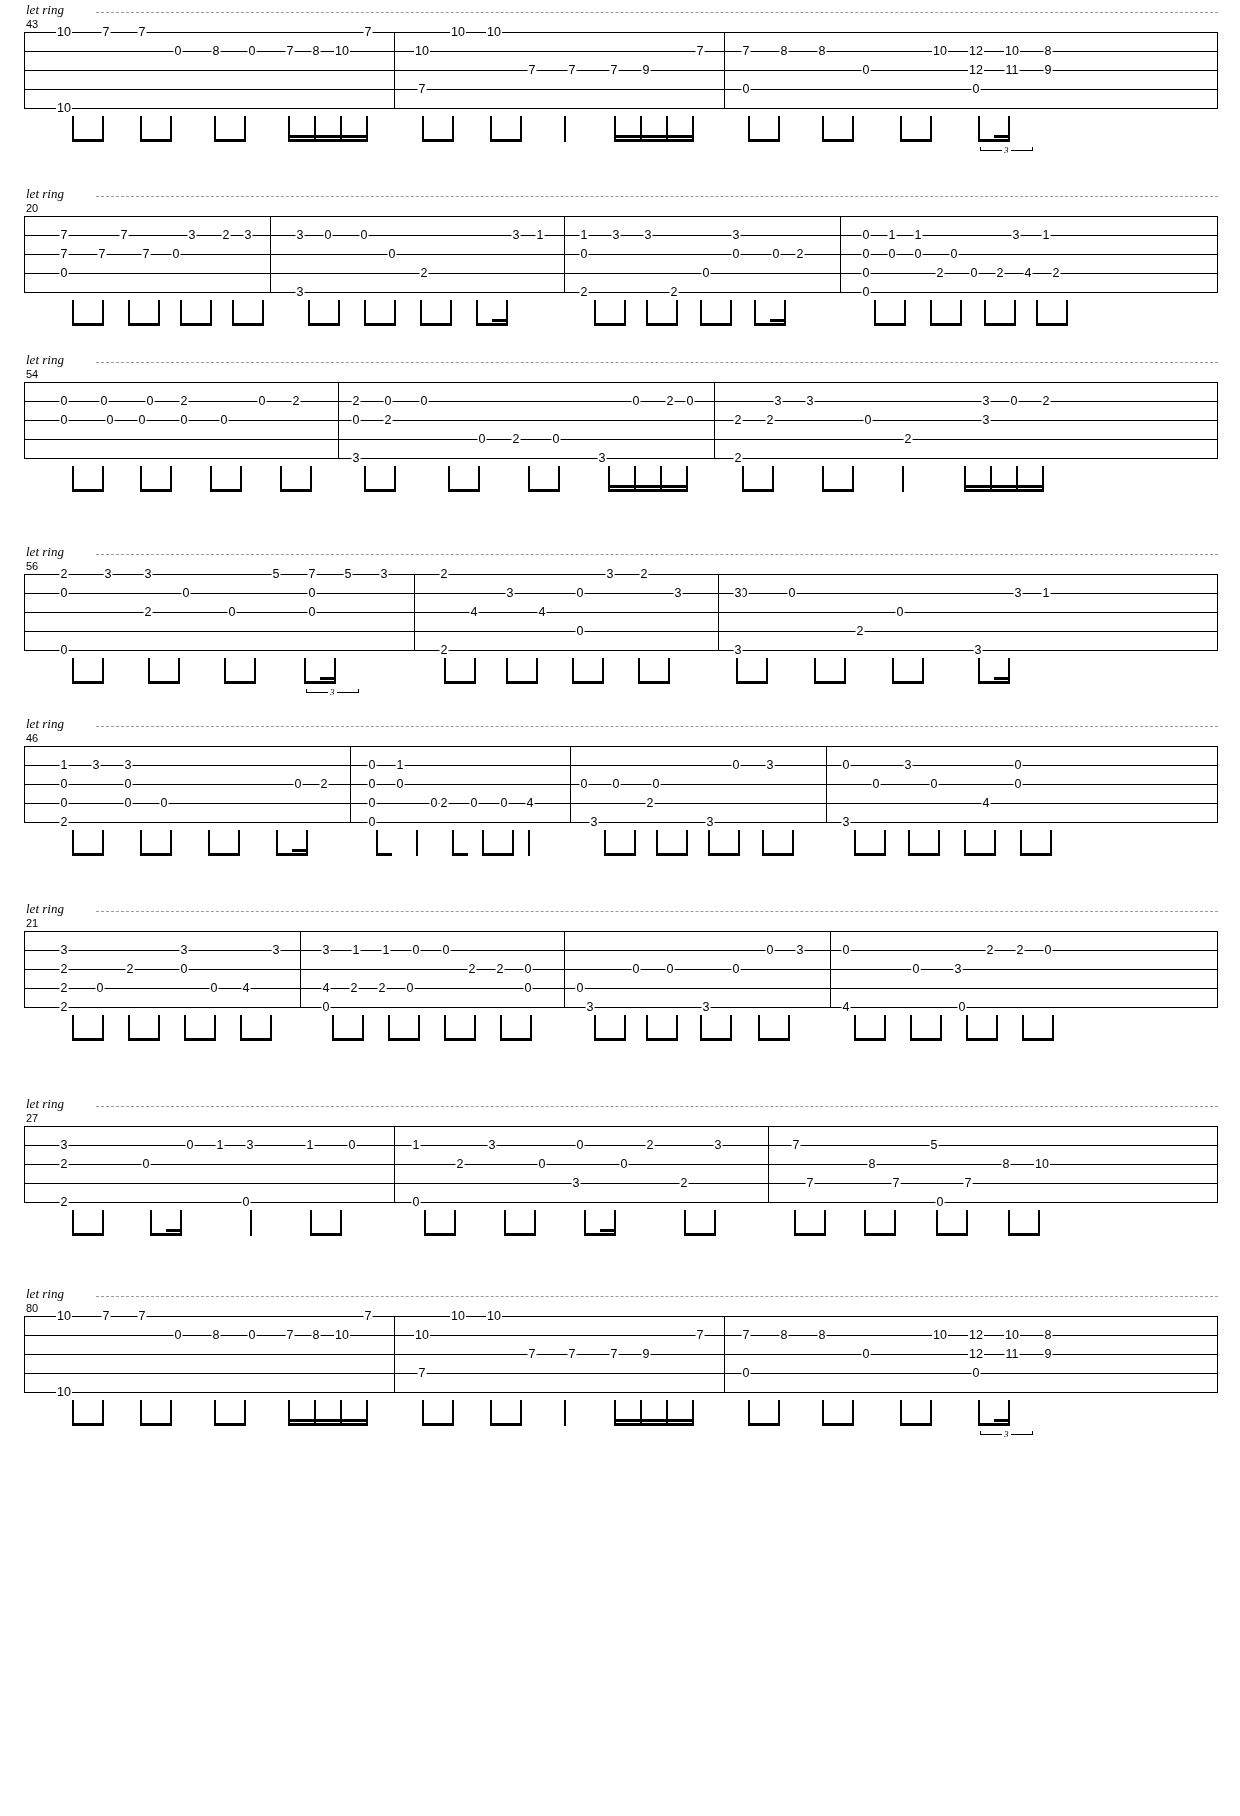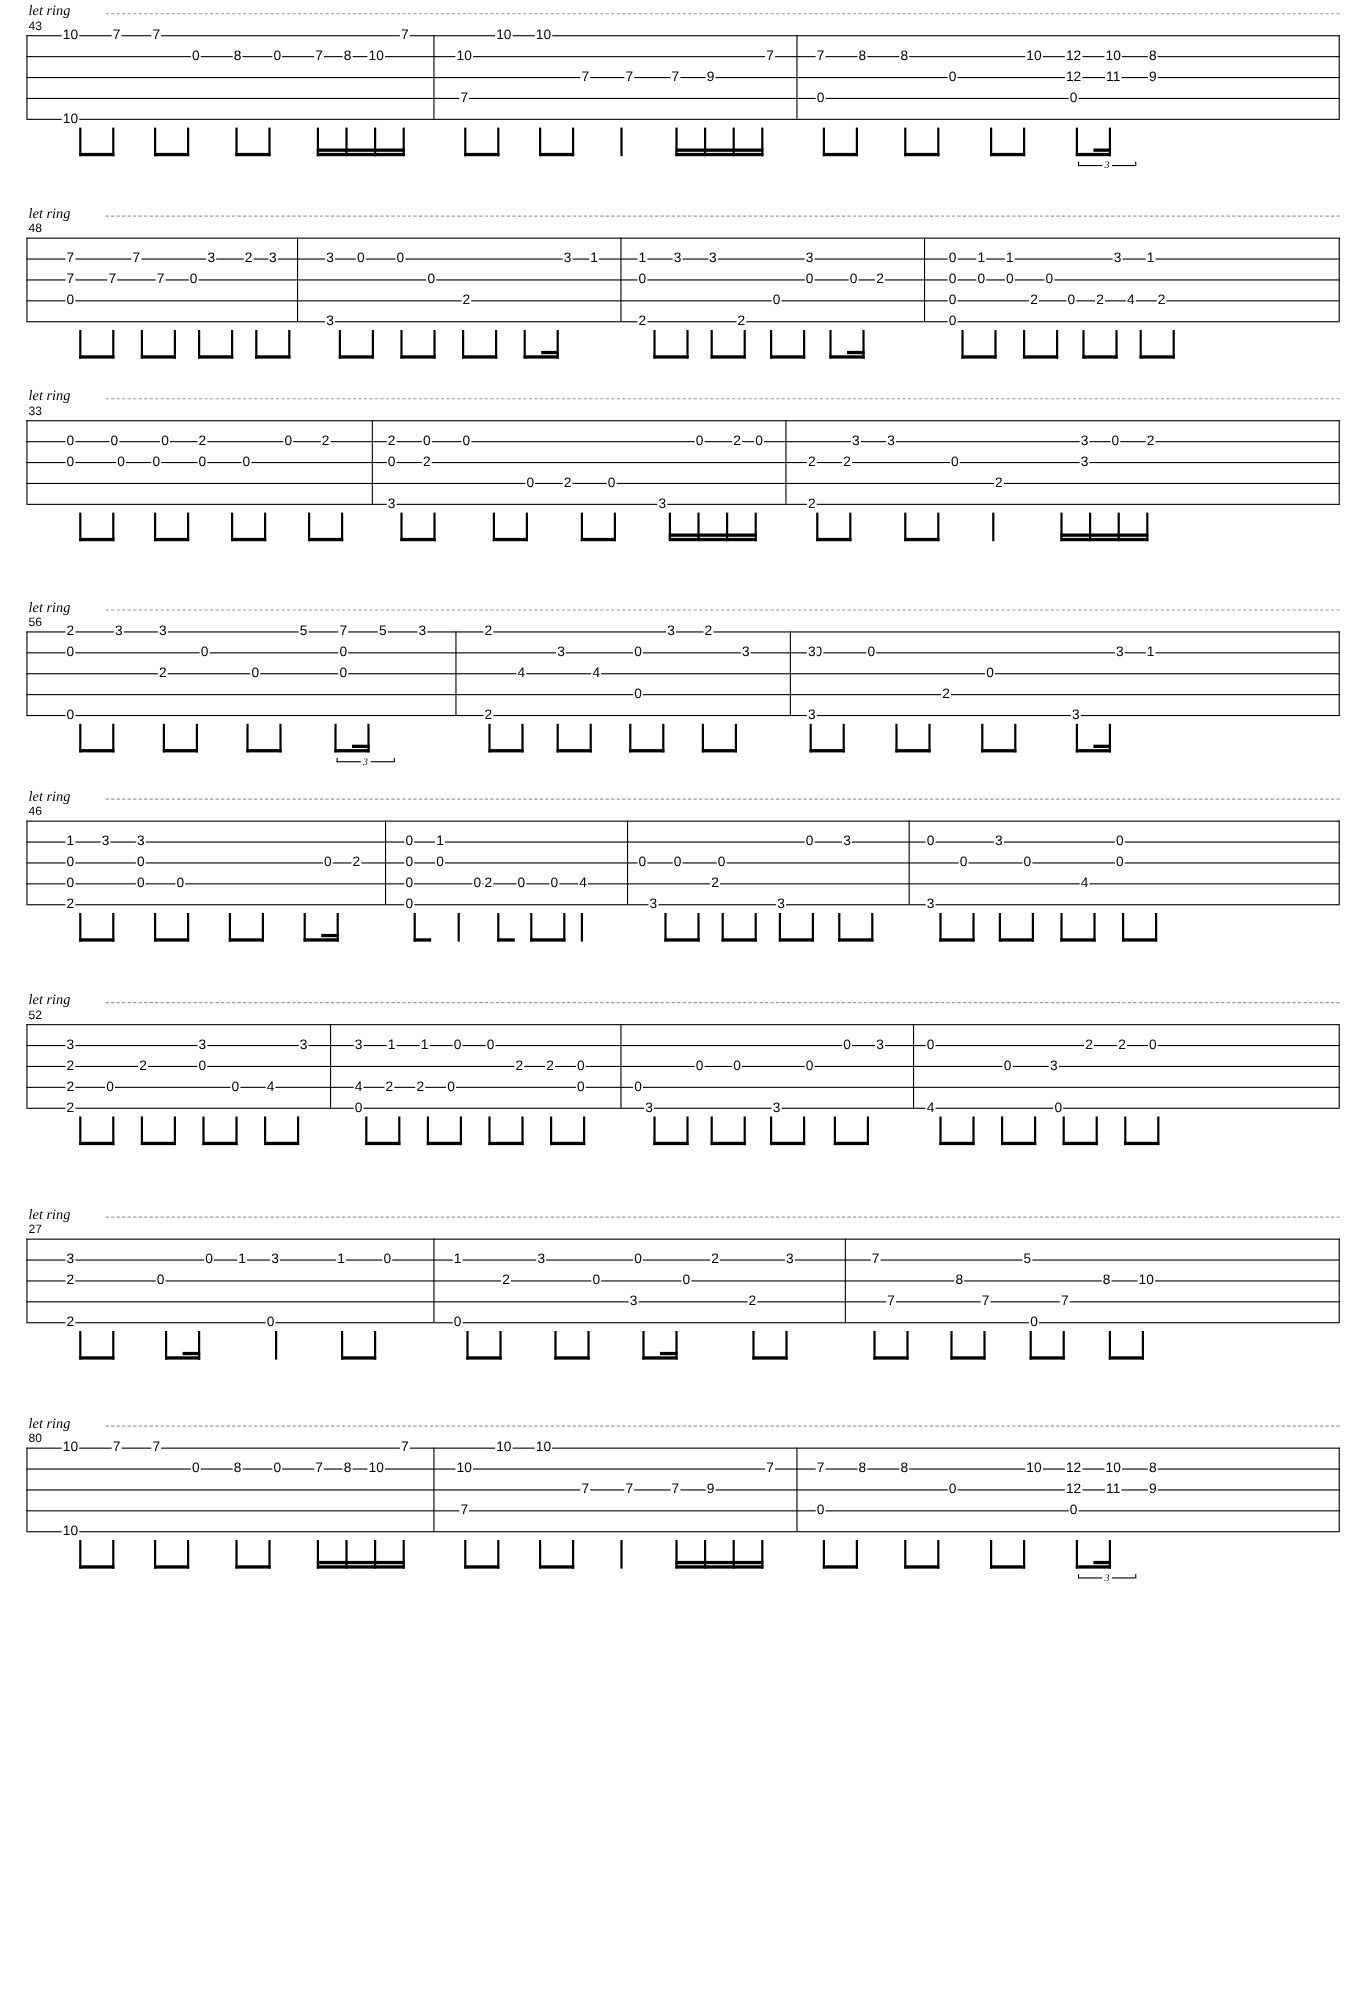--- a/index.html
+++ b/index.html
@@ -129,21 +129,21 @@
         <div class="beam" style="left: 970px; top: 19.4px; width: 15.6px;"></div>
         <div class="tripline" style="left: 956px; top: 34px; width: 52px;"></div>
         <div class="tripend" style="left: 956px; top: 31px;"></div>
         <div class="tripend" style="left: 1008px; top: 31px;"></div>
         <div class="trip" style="left: 978px; top: 29px; background: rgb(255, 255, 255); padding: 0px 2px;">3</div>
       </div>
     </div>
     <div class="system" style="position: absolute; left: 0px; top: 188px; width: 1240px; height: 176px;">
       <div class="letring">let ring</div>
       <div class="dash"></div>
-      <div class="measnum" style="left: 26px; top: 14px;">48</div>
+      <div class="measnum" style="left: 26px; top: 14px;">20</div>
       <div class="staff">
         <div class="line l0"></div>
         <div class="line l1"></div>
         <div class="line l2"></div>
         <div class="line l3"></div>
         <div class="line l4"></div>
         <div class="edge left"></div>
         <div class="edge right"></div>
         <div class="bar" style="left: 246px;"></div>
         <div class="bar" style="left: 540px;"></div>
@@ -243,21 +243,21 @@
         <div class="stem" style="left: 990px; top: 0px; height: 26px;"></div>
         <div class="beam" style="left: 960px; top: 23.4px; width: 31.6px;"></div>
         <div class="stem" style="left: 1012px; top: 0px; height: 26px;"></div>
         <div class="stem" style="left: 1042px; top: 0px; height: 26px;"></div>
         <div class="beam" style="left: 1012px; top: 23.4px; width: 31.6px;"></div>
       </div>
     </div>
     <div class="system" style="position: absolute; left: 0px; top: 354px; width: 1240px; height: 176px;">
       <div class="letring">let ring</div>
       <div class="dash"></div>
-      <div class="measnum" style="left: 26px; top: 14px;">33</div>
+      <div class="measnum" style="left: 26px; top: 14px;">54</div>
       <div class="staff">
         <div class="line l0"></div>
         <div class="line l1"></div>
         <div class="line l2"></div>
         <div class="line l3"></div>
         <div class="line l4"></div>
         <div class="edge left"></div>
         <div class="edge right"></div>
         <div class="bar" style="left: 314px;"></div>
         <div class="bar" style="left: 690px;"></div>
@@ -532,21 +532,21 @@
         <div class="stem" style="left: 970px; top: 0px; height: 26px;"></div>
         <div class="beam" style="left: 940px; top: 23.4px; width: 31.6px;"></div>
         <div class="stem" style="left: 996px; top: 0px; height: 26px;"></div>
         <div class="stem" style="left: 1026px; top: 0px; height: 26px;"></div>
         <div class="beam" style="left: 996px; top: 23.4px; width: 31.6px;"></div>
       </div>
     </div>
     <div class="system" style="position: absolute; left: 0px; top: 903px; width: 1240px; height: 176px;">
       <div class="letring">let ring</div>
       <div class="dash"></div>
-      <div class="measnum" style="left: 26px; top: 14px;">52</div>
+      <div class="measnum" style="left: 26px; top: 14px;">21</div>
       <div class="staff">
         <div class="line l0"></div>
         <div class="line l1"></div>
         <div class="line l2"></div>
         <div class="line l3"></div>
         <div class="line l4"></div>
         <div class="edge left"></div>
         <div class="edge right"></div>
         <div class="bar" style="left: 276px;"></div>
         <div class="bar" style="left: 540px;"></div>

